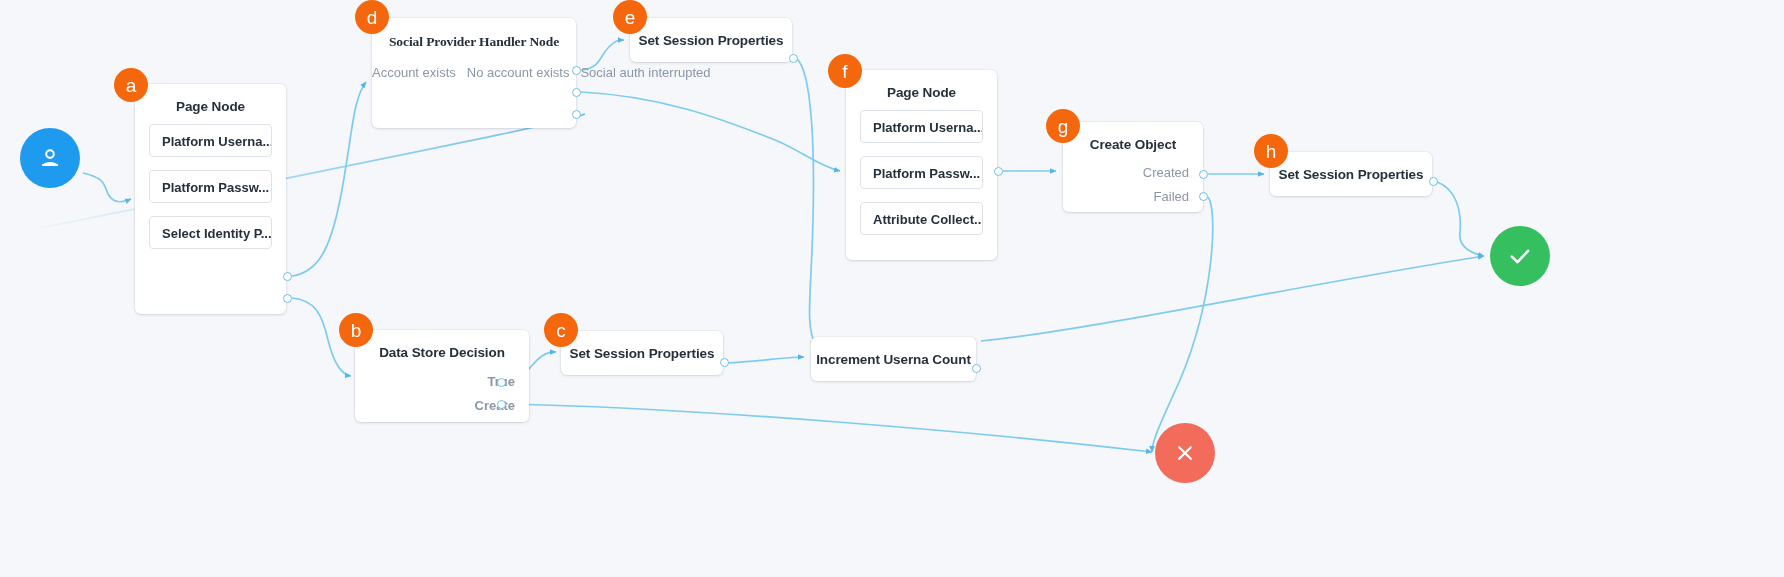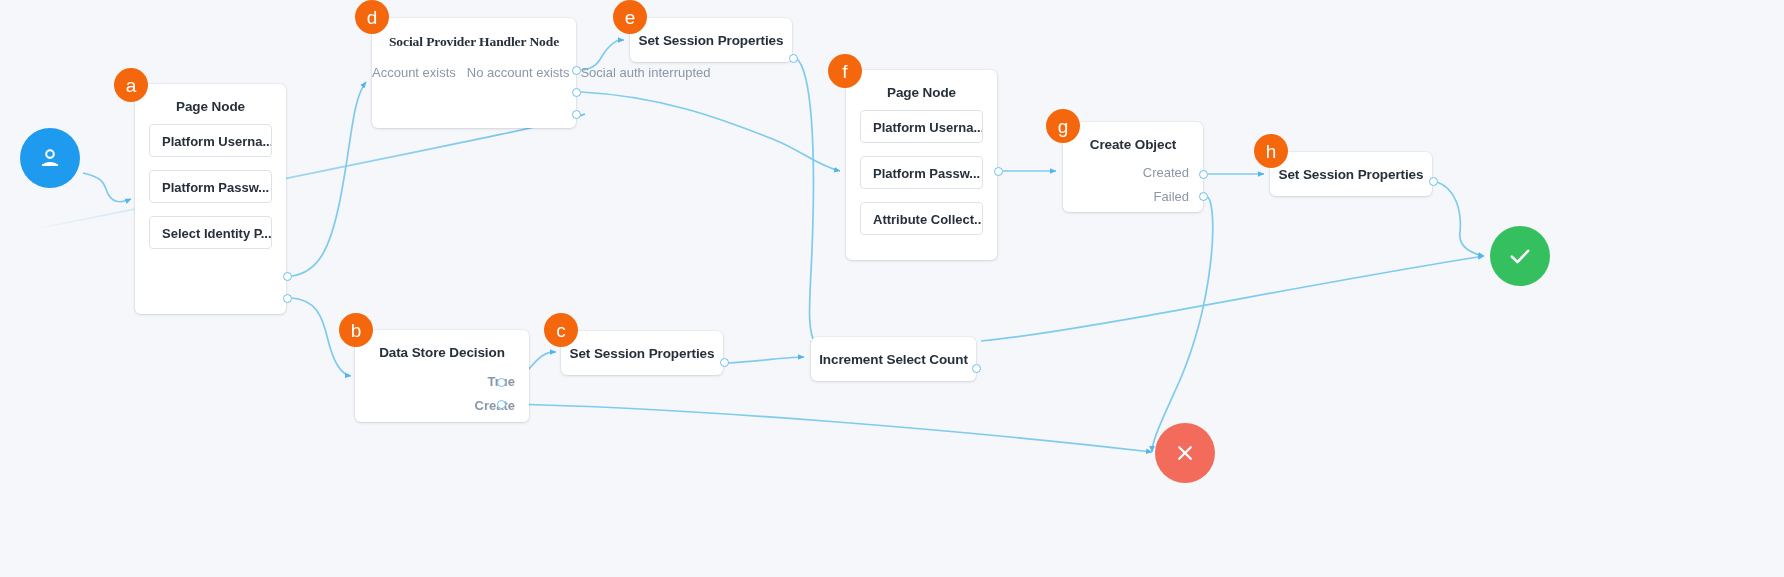--- a/index.html
+++ b/index.html
@@ -226,21 +226,21 @@
   <div class="port" style="left:497px; top:400px;"></div>
   <div class="badge" style="left:339px; top:313px;">b</div>
 
   <div class="node" style="left:561px; top:331px; width:162px; height:44px;">
     <div class="node-title" style="margin-top:15px;">Set Session Properties</div>
   </div>
   <div class="port" style="left:720px; top:358px;"></div>
   <div class="badge" style="left:544px; top:313px;">c</div>
 
   <div class="node" style="left:811px; top:337px; width:165px; height:44px;">
-    <div class="node-title" style="margin-top:15px;">Increment Select Count</div>
+    <div class="node-title" style="margin-top:15px;">Increment Userna Count</div>
   </div>
   <div class="port" style="left:972px; top:364px;"></div>
 
   <div class="terminal" style="left:1490px; top:226px; width:60px; height:60px; background:#36bf5e;">
     <span>
       <svg width="26" height="26" viewBox="0 0 24 24">
         <path d="M4.5 12.6 L9.6 17.6 L19.5 7.2" fill="none" stroke="#fff" stroke-width="2.4" stroke-linecap="round" stroke-linejoin="round"></path>
       </svg>
     </span>
   </div>

